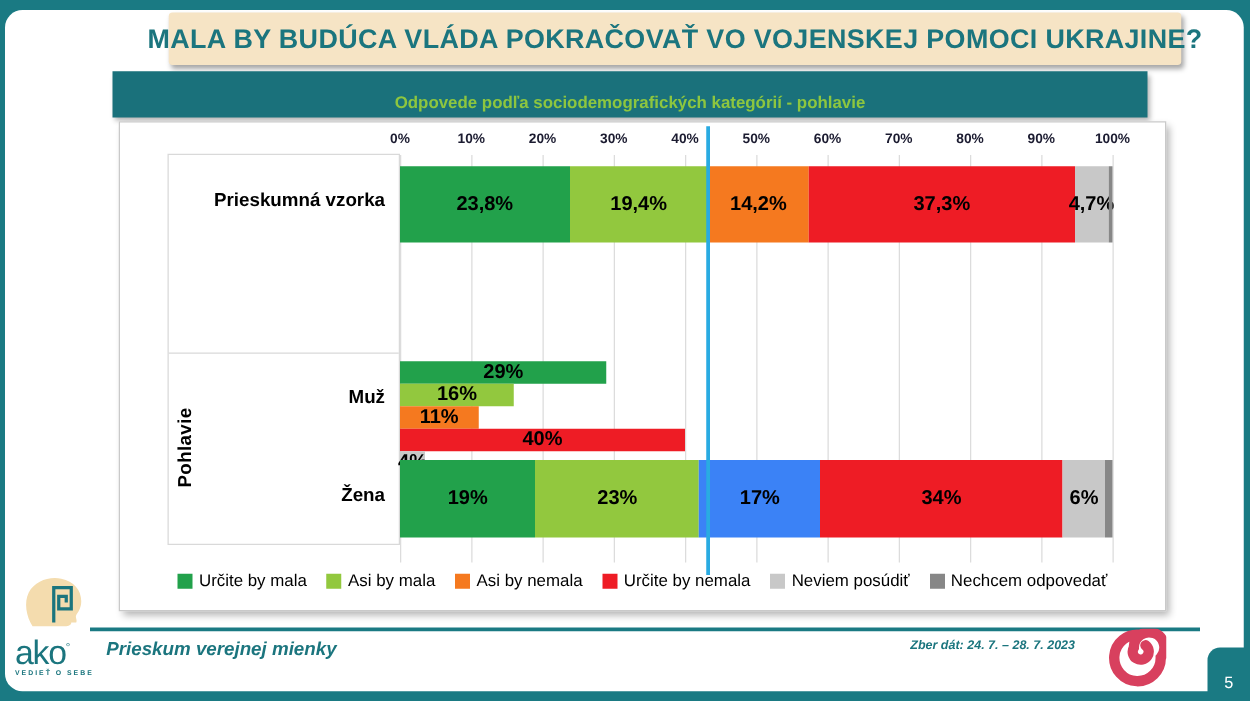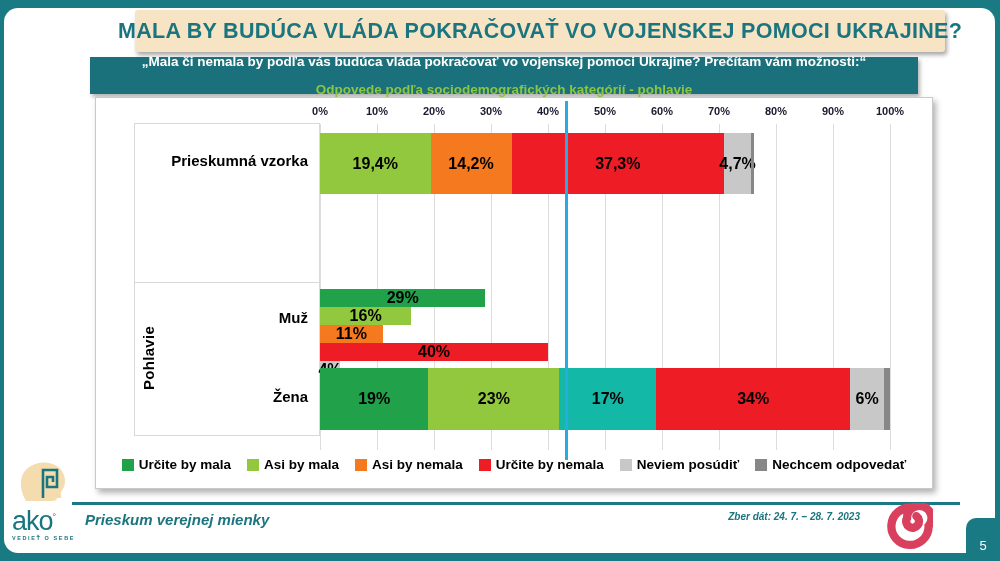--- a/index.html
+++ b/index.html
@@ -29,21 +29,21 @@
   .cat-label{position:absolute;left:38px;width:174px;text-align:right;
              font-size:15px;font-weight:bold;color:#000;}
   .cat-label.c0{top:54px;} .cat-label.c1{top:211px;} .cat-label.c2{top:290px;}
   .group-label{position:absolute;left:52px;top:260px;transform:translate(-50%,-50%) rotate(-90deg);
                font-size:15px;font-weight:bold;color:#000;letter-spacing:.3px;}
   .bar-row{position:absolute;left:224px;width:570px;display:flex;z-index:2;}
   .seg{height:100%;display:flex;align-items:center;justify-content:center;
        font-weight:bold;font-size:16px;color:#000;white-space:nowrap;overflow:visible;}
   .ref-line{position:absolute;top:3px;height:359px;width:3px;background:#29abe2;z-index:6;}
   .legend{position:absolute;left:0;right:0;top:359px;display:flex;justify-content:center;
-          gap:16px;font-size:13.5px;font-weight:bold;color:#000;z-index:3;}
+          gap:16px;font-size:13.5px;font-weight:normal;color:#000;z-index:3;}
   .legend-item{display:flex;align-items:center;gap:5px;white-space:nowrap;}
   .legend-swatch{width:12px;height:12px;display:inline-block;}
   
   .footer-rule{position:absolute;left:72px;top:502px;width:888px;height:3px;background:#1a7a83;}
   .footer-left{position:absolute;left:85px;top:511px;font-style:italic;font-weight:bold;
                color:#1b757e;font-size:15px;}
   .footer-right{position:absolute;left:560px;top:511px;width:300px;text-align:right;
                 font-style:italic;font-weight:bold;color:#1b757e;font-size:10px;}
   .ako{position:absolute;left:12px;top:460px;width:76px;text-align:left;color:#1b757e;}
   .ako-word{font-size:27px;line-height:22px;letter-spacing:-1px;font-weight:500;}
@@ -59,21 +59,20 @@
 <body>
 
 <div class="page">
   <div class="content"></div>
 
   <div class="title-box">
     <span>MALA BY BUDÚCA VLÁDA POKRAČOVAŤ VO VOJENSKEJ POMOCI UKRAJINE?</span>
   </div>
 
   <div class="subtitle-box">
-    <div class="subtitle-line1">„Mala či nemala by podľa vás budúca vláda pokračovať vo vojenskej pomoci Ukrajine? Prečítam vám možnosti:“</div>
     <div class="subtitle-line2">Odpovede podľa sociodemografických kategórií - pohlavie</div>
   </div>
 
   <div class="chart-box" id="chart-box">
     <div id="axis-row">
         <span class="tick" style="left: 224px;">0%</span>
         <span class="tick" style="left: 281px;">10%</span>
         <span class="tick" style="left: 338px;">20%</span>
         <span class="tick" style="left: 395px;">30%</span>
         <span class="tick" style="left: 452px;">40%</span>
@@ -101,38 +100,39 @@
     <div class="cat-box">
       <div class="cat-div"></div>
     </div>
     <div class="cat-label c0">Prieskumná vzorka</div>
     <div class="cat-label c1">Muž</div>
     <div class="cat-label c2">Žena</div>
     <div class="group-label">Pohlavie</div>
 
     <div id="bars">
         <div class="bar-row" style="top: 35px; height: 61px;">
+          <div class="seg" style="width: 135.66px; background: rgb(34, 161, 75);">23,8%</div>
           <div class="seg" style="width: 110.58px; background: rgb(146, 200, 62);">19,4%</div>
           <div class="seg" style="width: 80.94px; background: rgb(245, 121, 31);">14,2%</div>
           <div class="seg" style="width: 212.61px; background: rgb(238, 28, 37);">37,3%</div>
           <div class="seg" style="width: 26.79px; background: rgb(200, 200, 200);">4,7%</div>
           <div class="seg" style="width: 3.42px; background: rgb(135, 135, 135);"></div>
         </div>
         <div class="bar-row" style="top: 191px; height: 62px; flex-direction: column;">
           <div class="seg" style="width: 165.3px; background: rgb(34, 161, 75);">29%</div>
           <div class="seg" style="width: 91.2px; background: rgb(146, 200, 62);">16%</div>
           <div class="seg" style="width: 62.7px; background: rgb(245, 121, 31);">11%</div>
           <div class="seg" style="width: 228px; background: rgb(238, 28, 37);">40%</div>
           <div class="seg" style="width: 19.95px; background: rgb(200, 200, 200);">4%</div>
           <div class="seg" style="width: 2.85px; background: rgb(135, 135, 135);"></div>
         </div>
         <div class="bar-row" style="top: 270px; height: 62px;">
           <div class="seg" style="width: 108.3px; background: rgb(34, 161, 75);">19%</div>
           <div class="seg" style="width: 131.1px; background: rgb(146, 200, 62);">23%</div>
-          <div class="seg" style="width: 96.9px; background: #14b8a6;">17%</div>
+          <div class="seg" style="width: 96.9px; background: #3b82f6;">17%</div>
           <div class="seg" style="width: 193.8px; background: rgb(238, 28, 37);">34%</div>
           <div class="seg" style="width: 34.2px; background: rgb(200, 200, 200);">6%</div>
           <div class="seg" style="width: 5.7px; background: rgb(135, 135, 135);"></div>
         </div>
       </div>
     <div class="ref-line" id="ref-line" style="left: 468.74px; background: rgb(41, 171, 226);"></div>
     <div class="legend" id="legend">
         <span class="legend-item">
           <span class="legend-swatch" style="background: rgb(34, 161, 75);"></span>
           <span>Určite by mala</span>

